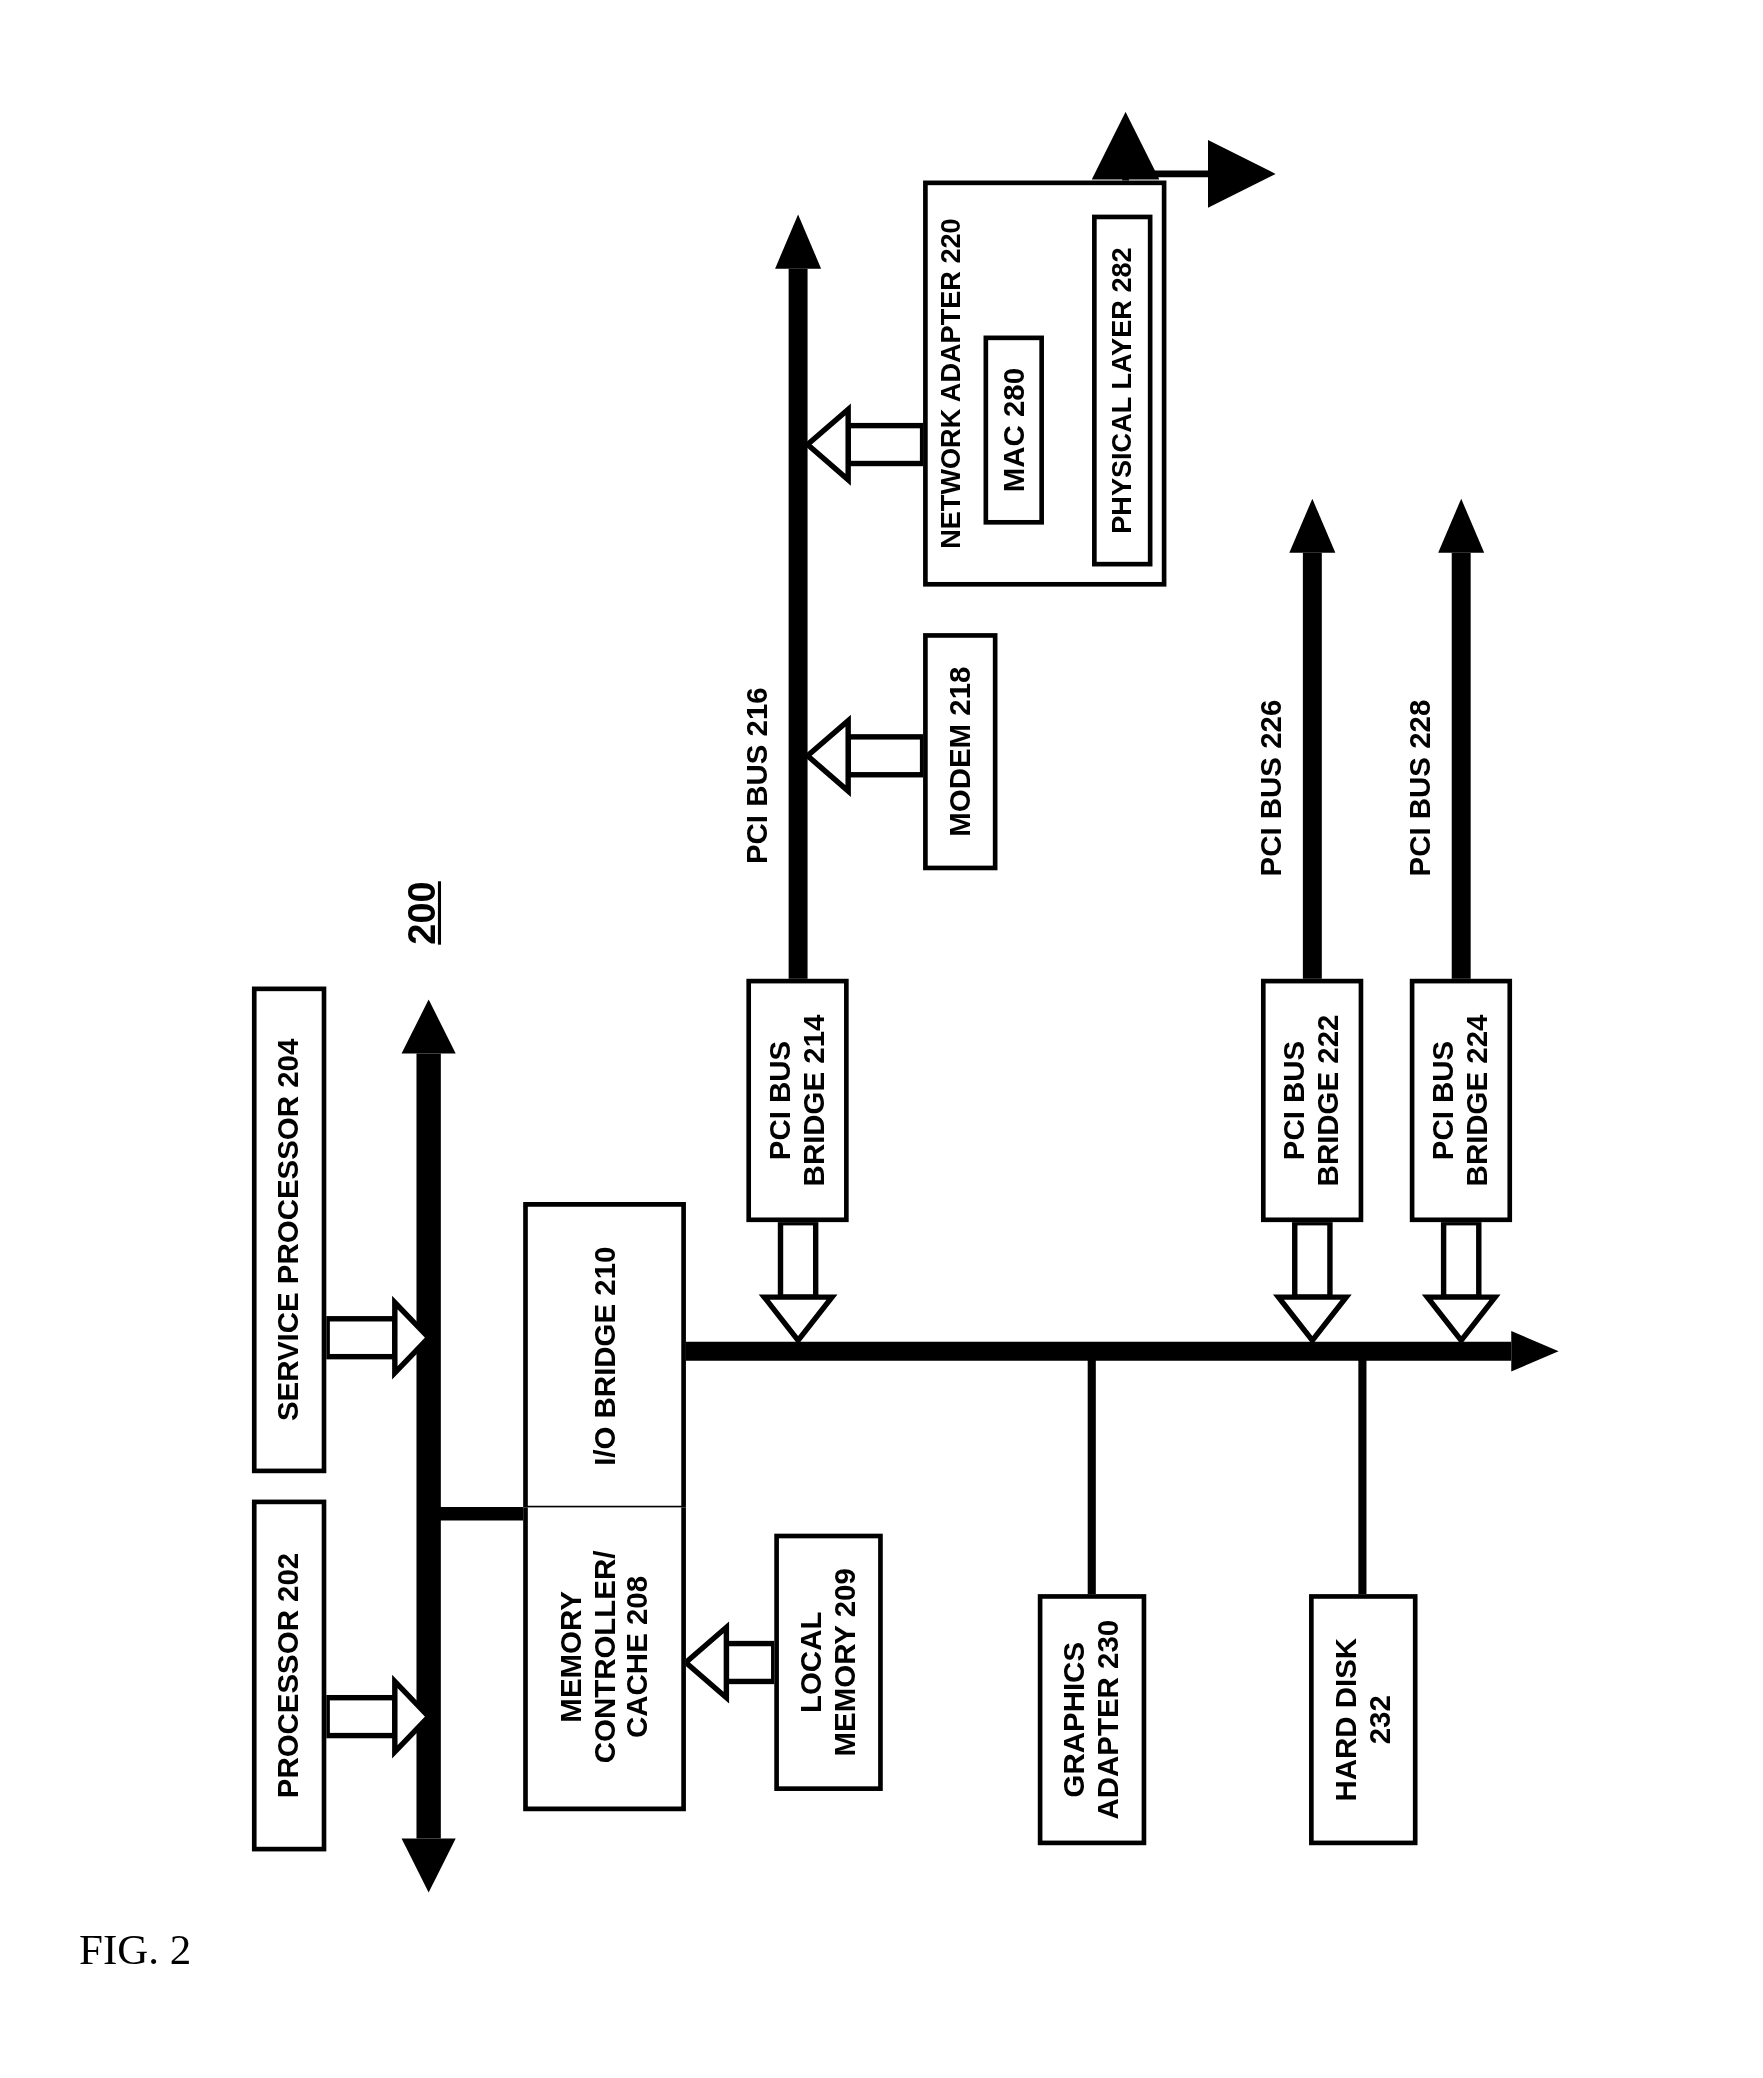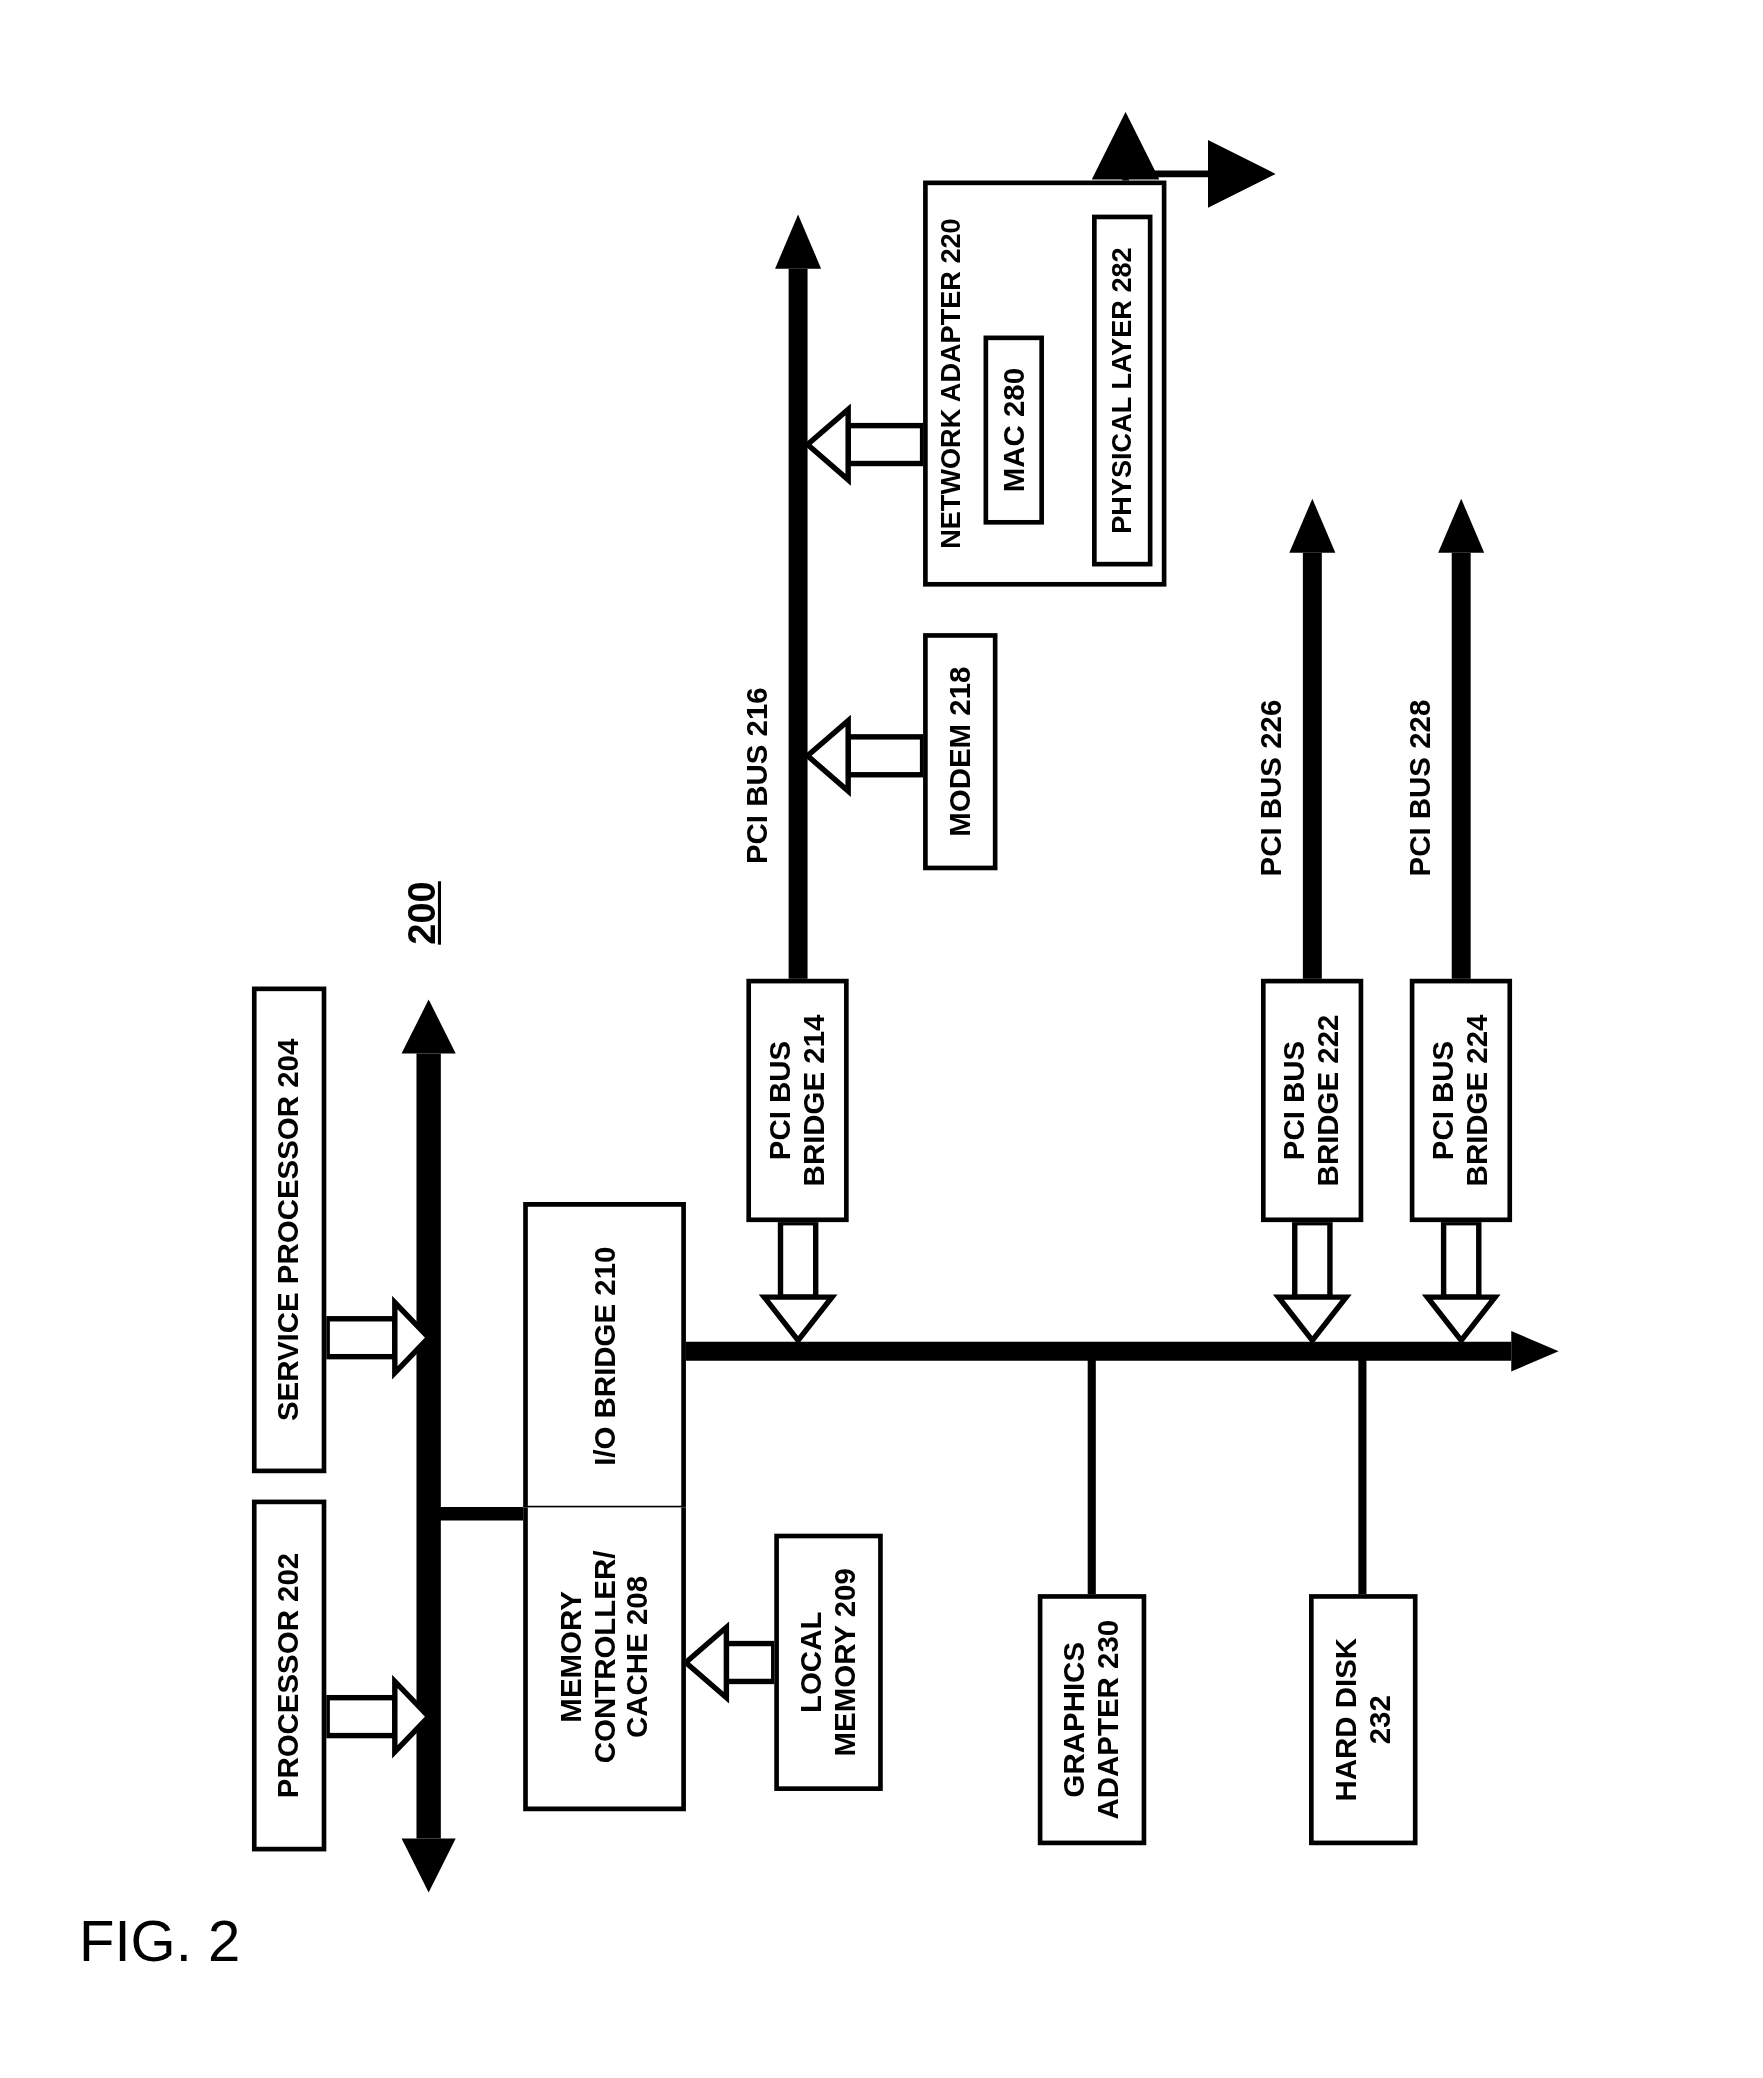--- a/index.html
+++ b/index.html
@@ -49,23 +49,23 @@
   svg.wiring {
     position: absolute;
     left: 0;
     top: 0;
     width: 1135px;
     height: 917px;
     overflow: visible;
   }
   .fig {
     position: absolute;
-    font-size: 58px;
+    font-size: 43px;
     font-weight: 500;
-    font-family: Liberation Sans, sans-serif;
+    font-family: Liberation Serif, serif;
   }
 </style>
 </head>
 <body>
 
 <div class="canvas">
   <div class="rotator">
 
     <svg class="wiring" viewBox="0 0 1300 1050">
       <defs>

